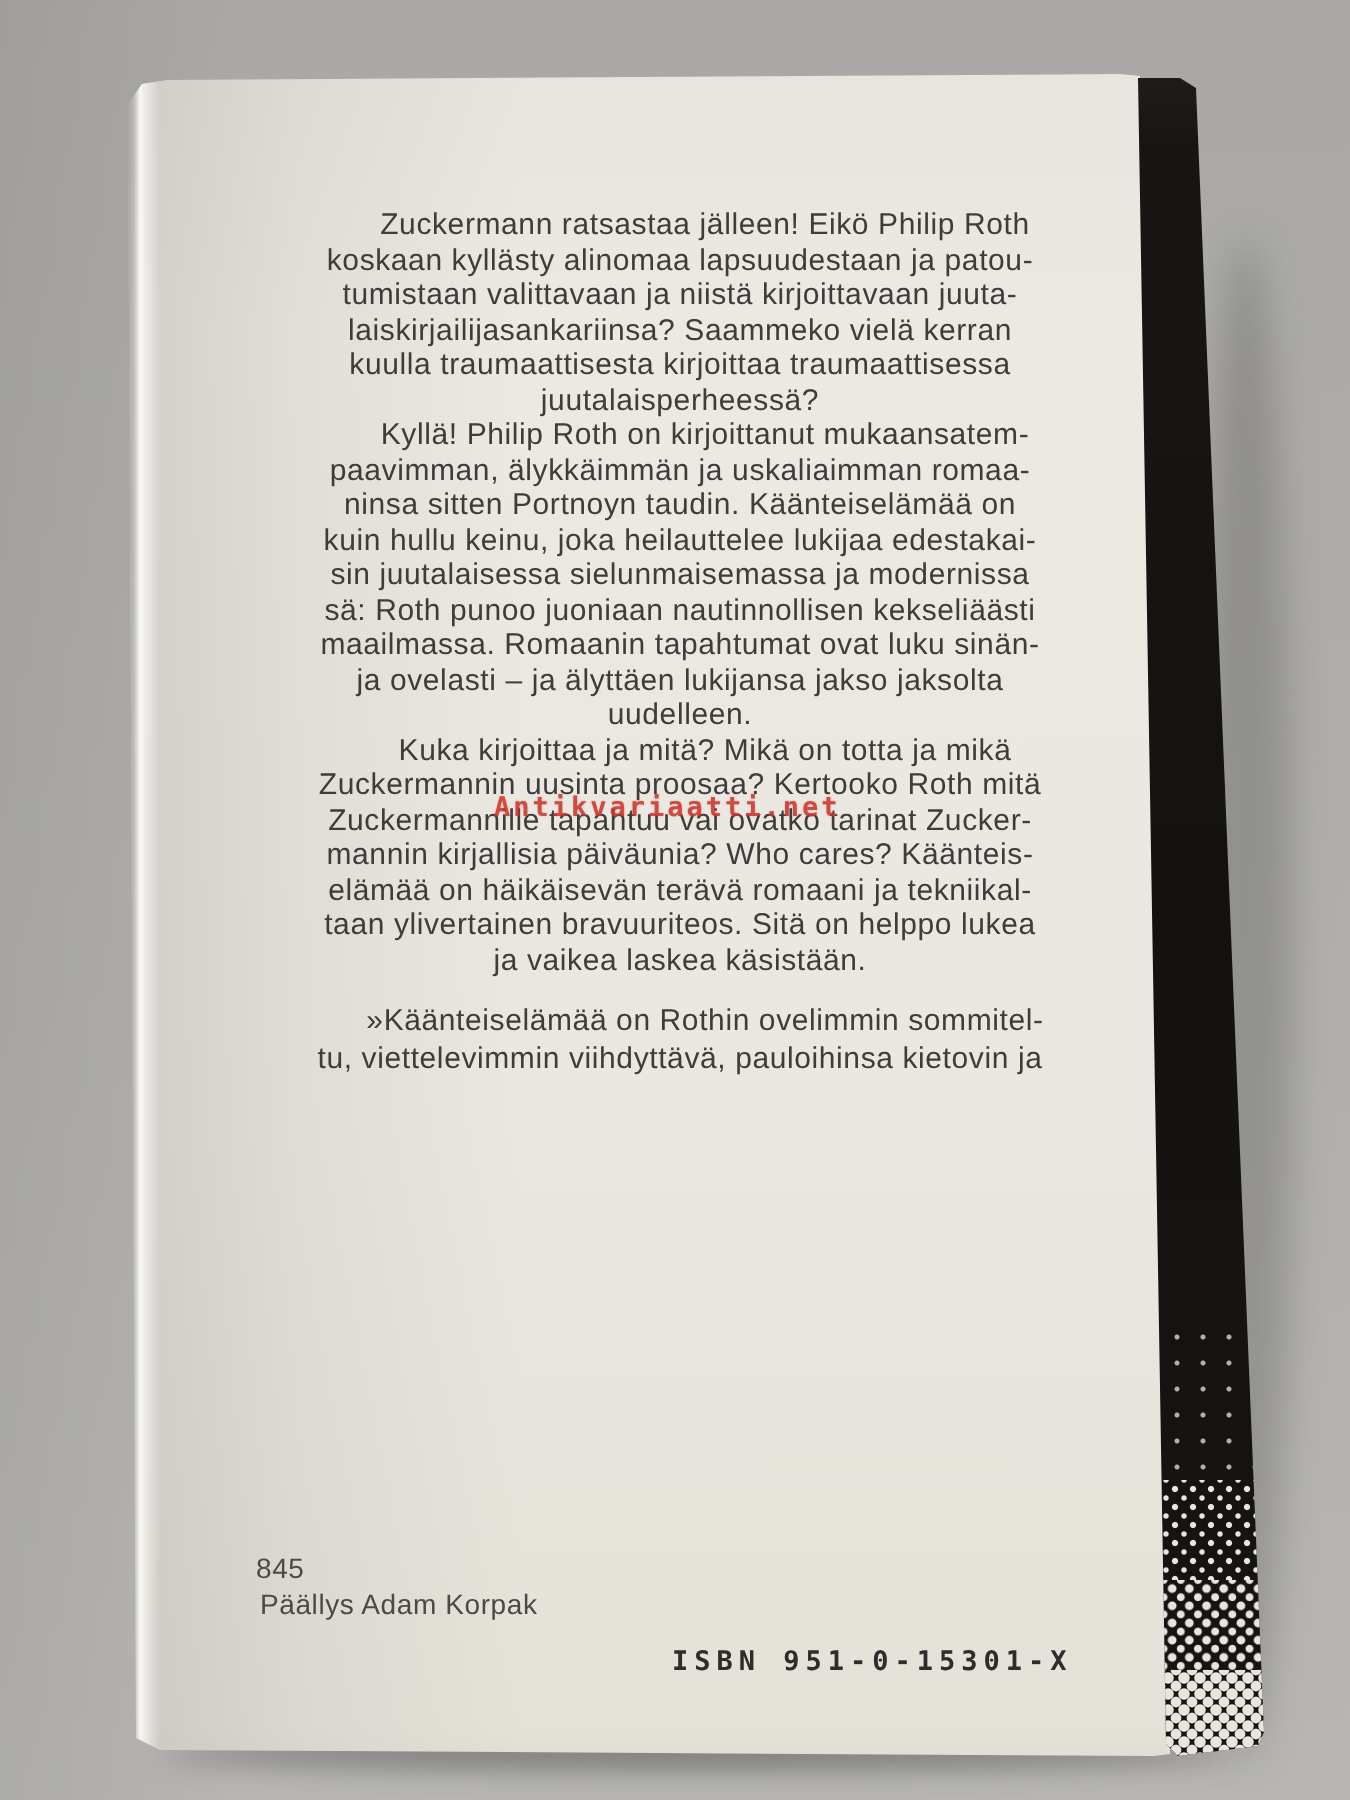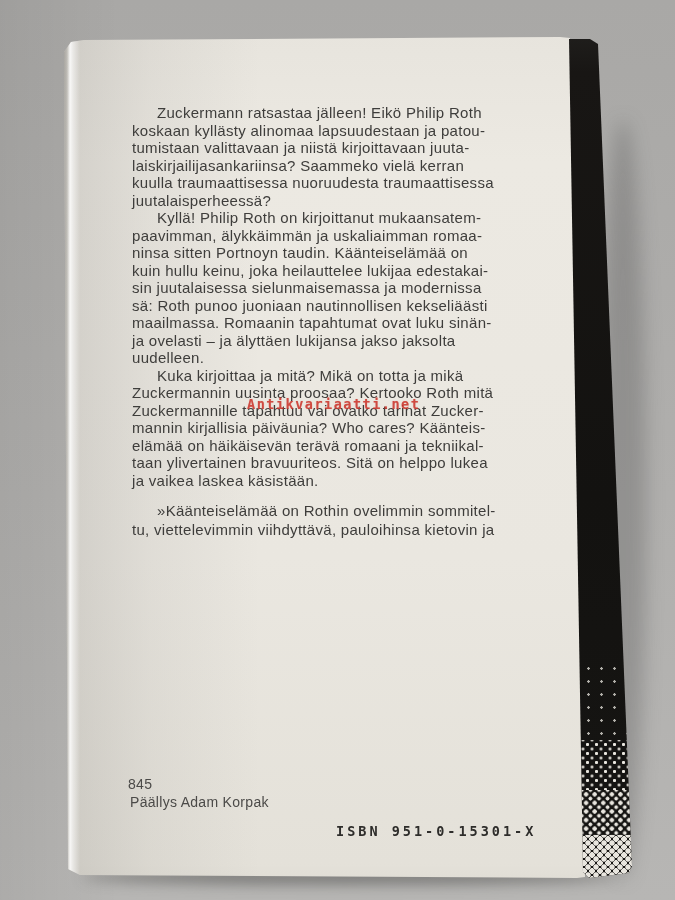--- a/index.html
+++ b/index.html
@@ -68,21 +68,21 @@
     background-image:
       radial-gradient(circle, var(--dots,#e8e5de) 2.6px, transparent 3.1px),
       radial-gradient(circle, var(--dots,#e8e5de) 2.4px, transparent 2.9px);
     background-size:8px 8px;background-position:0 0,4px 4px;
   }
 
   
   .blurb{
     position:absolute;left:132px;top:104px;width:416px;
     color:var(--text,#3e3d3b);
-    font-size:15px;line-height:17.5px;letter-spacing:.3px;
+    font-size:15px;line-height:17.5px;letter-spacing:.3px;text-align:center;
   }
   .tline{white-space:nowrap;}
   .indent-first > .tline:first-child{text-indent:25px;}
   .bold{font-weight:normal;margin-top:16px;}
   .quote-block{margin-top:12px;line-height:19px;}
   .attribution{margin-left:108px;letter-spacing:.6px;white-space:nowrap;}
 
   
   .cover-credit{
     position:absolute;left:130px;top:794px;
@@ -123,21 +123,21 @@
     <div class="dotband dots-2"></div>
     <div class="dotband dots-3"></div>
   </div>
 
   <div class="blurb">
     <div class="para indent-first">
         <div class="tline">Zuckermann ratsastaa jälleen! Eikö Philip Roth</div>
         <div class="tline">koskaan kyllästy alinomaa lapsuudestaan ja patou-</div>
         <div class="tline">tumistaan valittavaan ja niistä kirjoittavaan juuta-</div>
         <div class="tline">laiskirjailijasankariinsa? Saammeko vielä kerran</div>
-        <div class="tline">kuulla traumaattisessa nuoruudesta traumaattisessa</div>
+        <div class="tline">kuulla traumaattisesta kirjoittaa traumaattisessa</div>
         <div class="tline">juutalaisperheessä?</div>
       </div>
     <div class="para indent-first">
         <div class="tline">Kyllä! Philip Roth on kirjoittanut mukaansatem-</div>
         <div class="tline">paavimman, älykkäimmän ja uskaliaimman romaa-</div>
         <div class="tline">ninsa sitten Portnoyn taudin. Käänteiselämää on</div>
         <div class="tline">kuin hullu keinu, joka heilauttelee lukijaa edestakai-</div>
         <div class="tline">sin juutalaisessa sielunmaisemassa ja modernissa</div>
         <div class="tline">sä: Roth punoo juoniaan nautinnollisen kekseliäästi</div>
         <div class="tline">maailmassa. Romaanin tapahtumat ovat luku sinän-</div>

